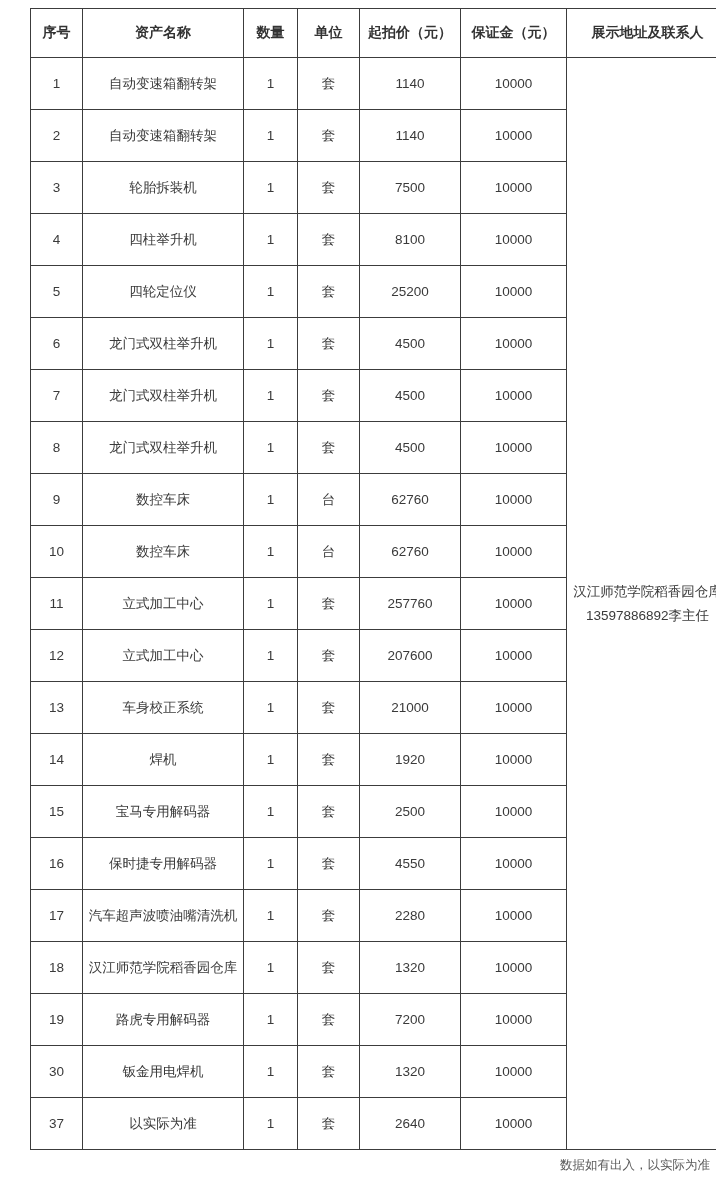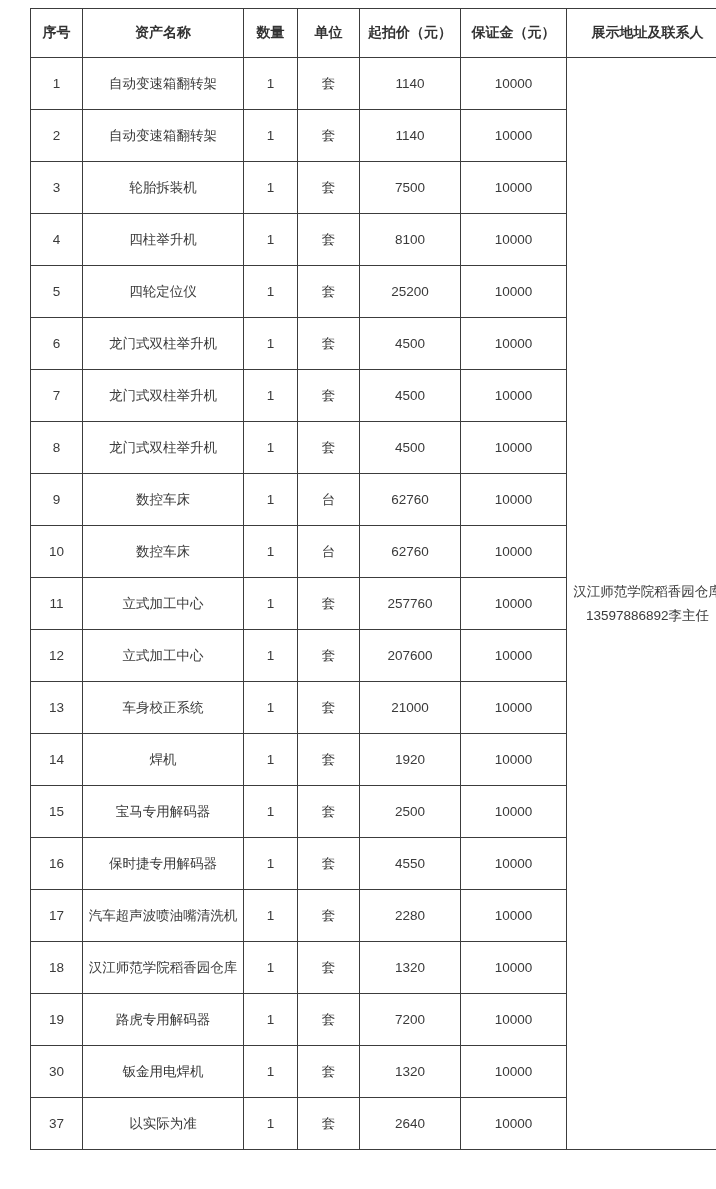--- a/index.html
+++ b/index.html
@@ -241,13 +241,14 @@
           <td>37</td>
           <td>以实际为准</td>
           <td>1</td>
           <td>套</td>
           <td>2640</td>
           <td>10000</td>
         </tr>
       </tbody>
   </table>
 
+  <div class="footer-note">数据如有出入，以实际为准</div>
 </div>
 
 </body></html>

